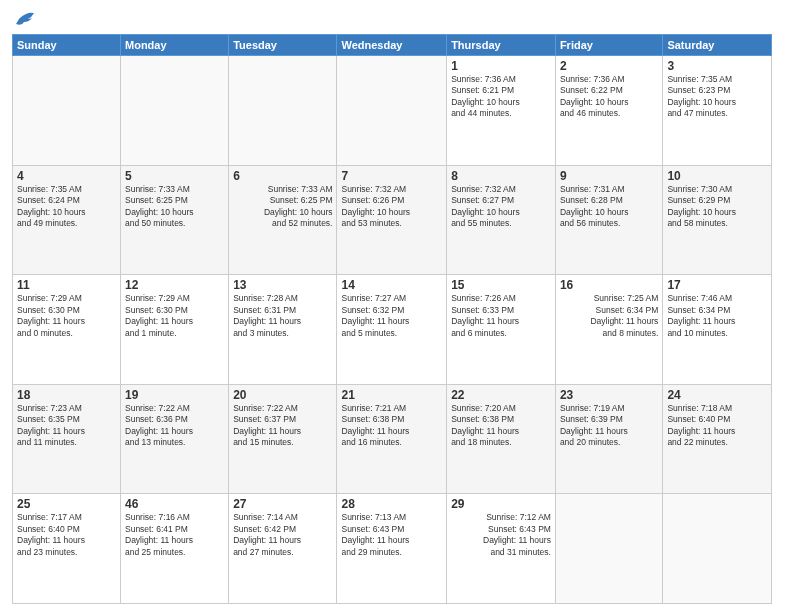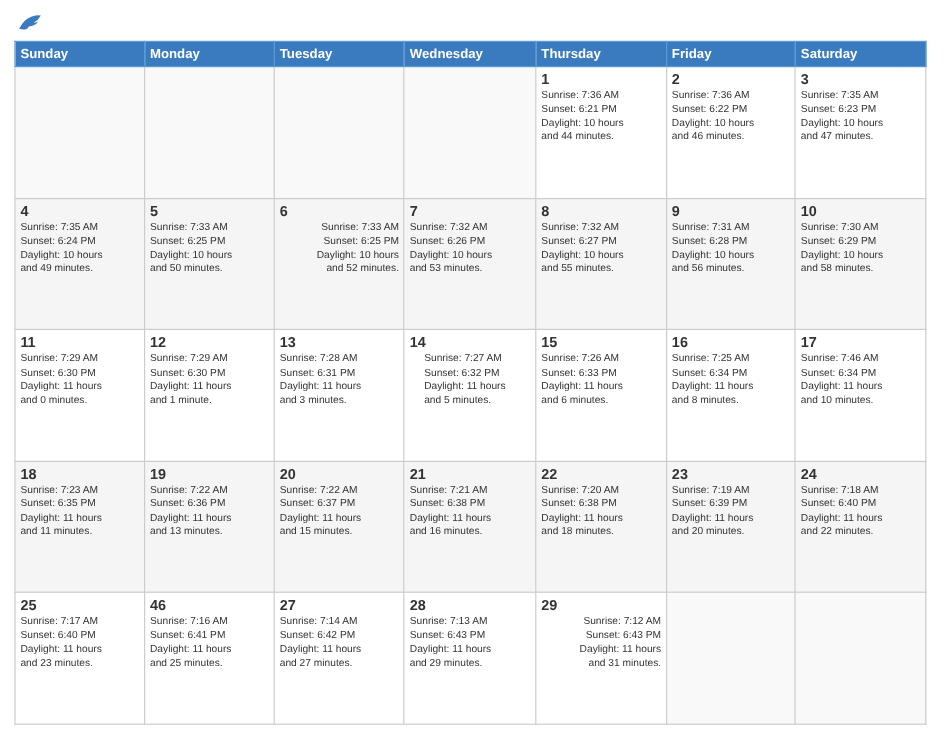--- a/index.html
+++ b/index.html
@@ -227,35 +227,35 @@
           </td>
           <td>
             <span class="day-num">13</span>
             <div class="day-info" style="white-space: pre-line;">Sunrise: 7:28 AM
 Sunset: 6:31 PM
 Daylight: 11 hours
 and 3 minutes.</div>
           </td>
           <td>
             <span class="day-num">14</span>
-            <div class="day-info" style="white-space: pre-line; margin-left: 12px;">Sunrise: 7:27 AM
+            <div class="day-info" style="white-space: pre-line;">Sunrise: 7:27 AM
 Sunset: 6:32 PM
 Daylight: 11 hours
 and 5 minutes.</div>
           </td>
           <td>
             <span class="day-num">15</span>
             <div class="day-info" style="white-space: pre-line;">Sunrise: 7:26 AM
 Sunset: 6:33 PM
 Daylight: 11 hours
 and 6 minutes.</div>
           </td>
           <td>
             <span class="day-num">16</span>
-            <div class="day-info" style="white-space: pre-line;">Sunrise: 7:25 AM
+            <div class="day-info" style="white-space: pre-line; text-align: right;">Sunrise: 7:25 AM
 Sunset: 6:34 PM
 Daylight: 11 hours
 and 8 minutes.</div>
           </td>
           <td>
             <span class="day-num">17</span>
             <div class="day-info" style="white-space: pre-line;">Sunrise: 7:46 AM
 Sunset: 6:34 PM
 Daylight: 11 hours
 and 10 minutes.</div>

